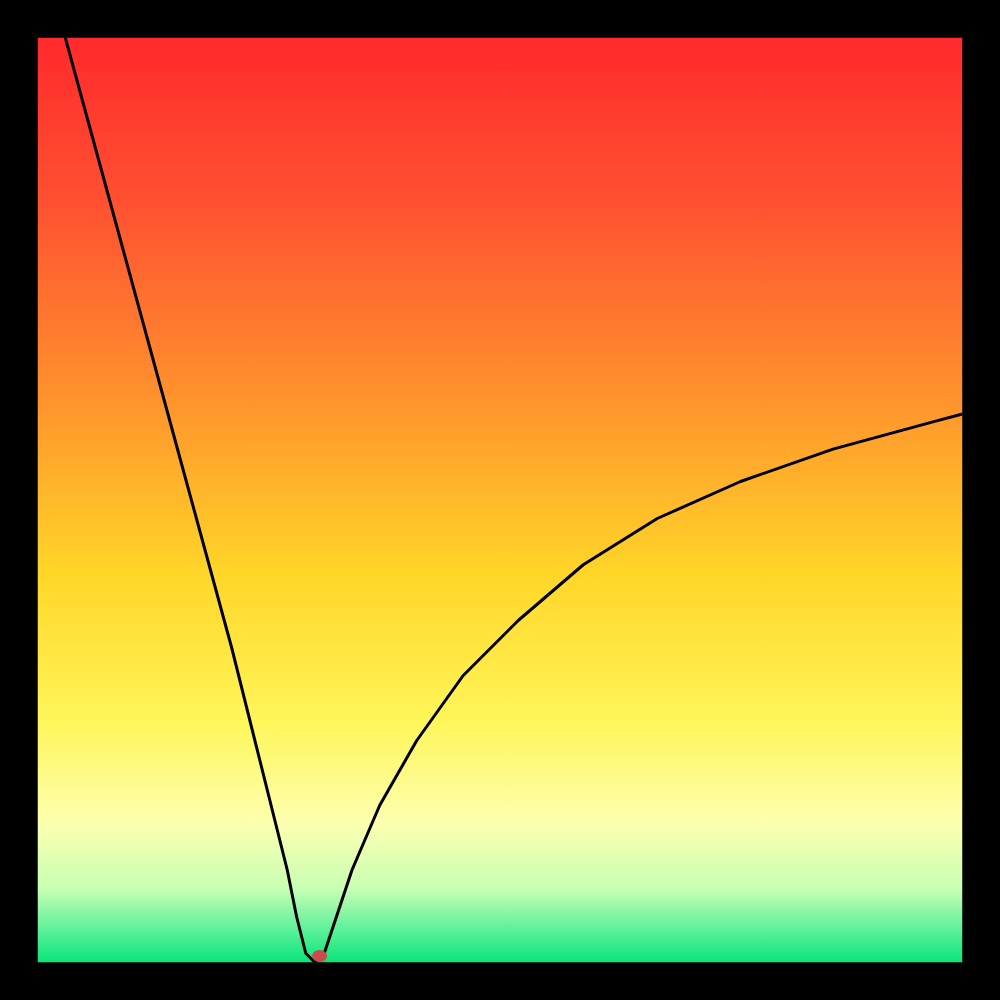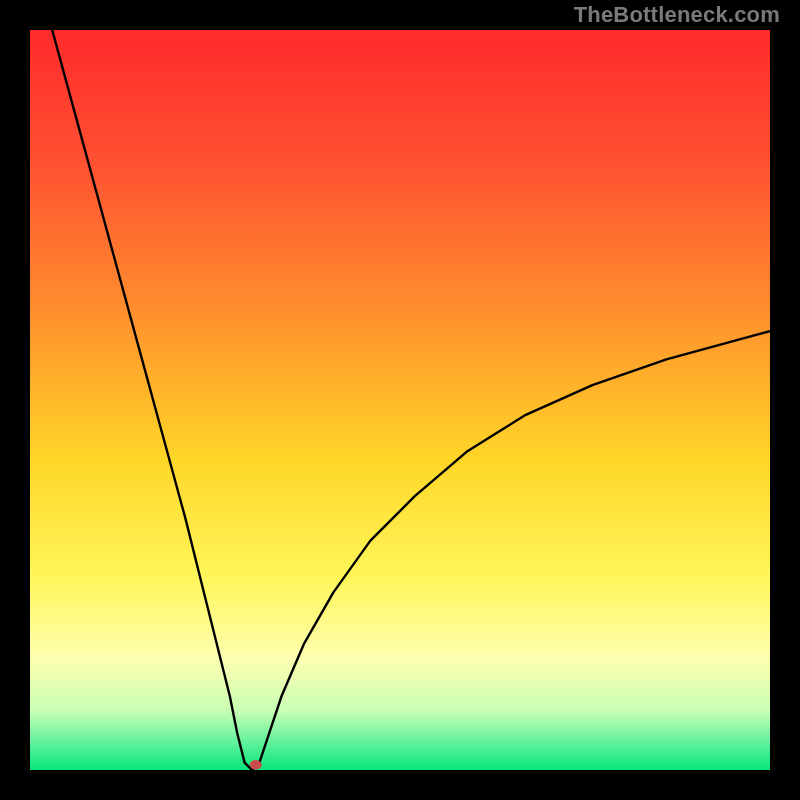--- a/index.html
+++ b/index.html
@@ -35,21 +35,20 @@
     height: 740px;
   }
   .plot svg {
     display: block;
   }
 </style>
 </head>
 <body>
 
 <div class="frame">
-  <div class="watermark">TheBottleneck.com</div>
 
   <div class="plot">
     <svg id="chart-svg" width="740" height="740" viewBox="0 0 740 740">
       <defs>
         <linearGradient id="bg-grad" x1="0" y1="0" x2="0" y2="1">
             <stop offset="0.00%" stop-color="#ff2a2c"></stop>
             <stop offset="18.00%" stop-color="#ff5131"></stop>
             <stop offset="38.00%" stop-color="#ff8f2d"></stop>
             <stop offset="58.00%" stop-color="#ffd628"></stop>
             <stop offset="74.00%" stop-color="#fff65a"></stop>

